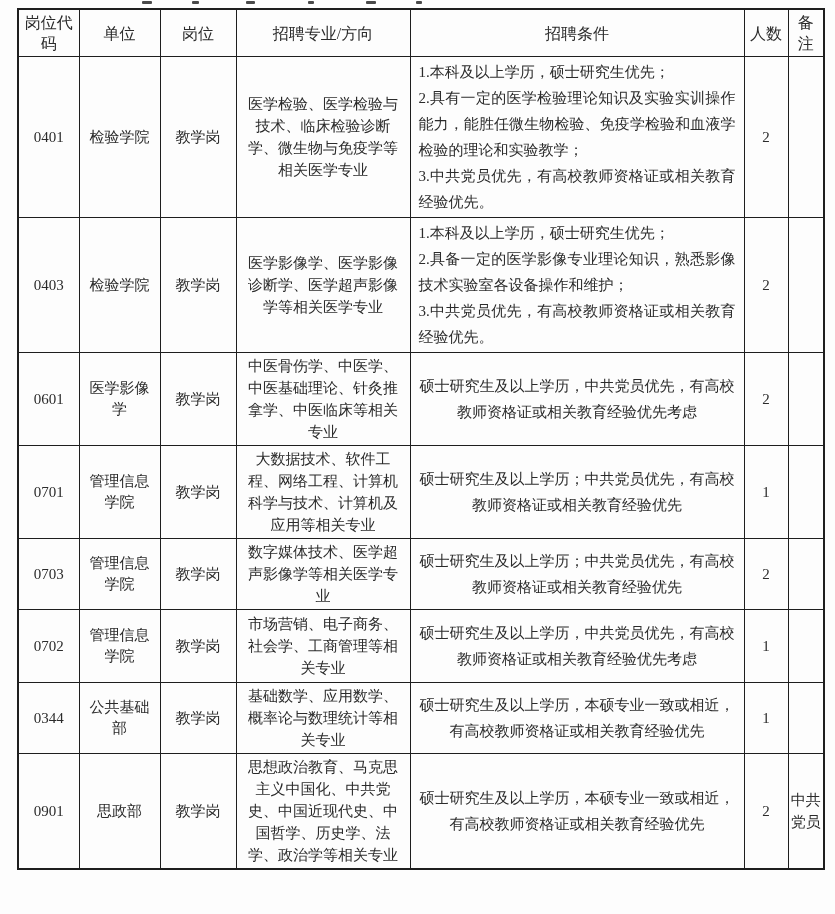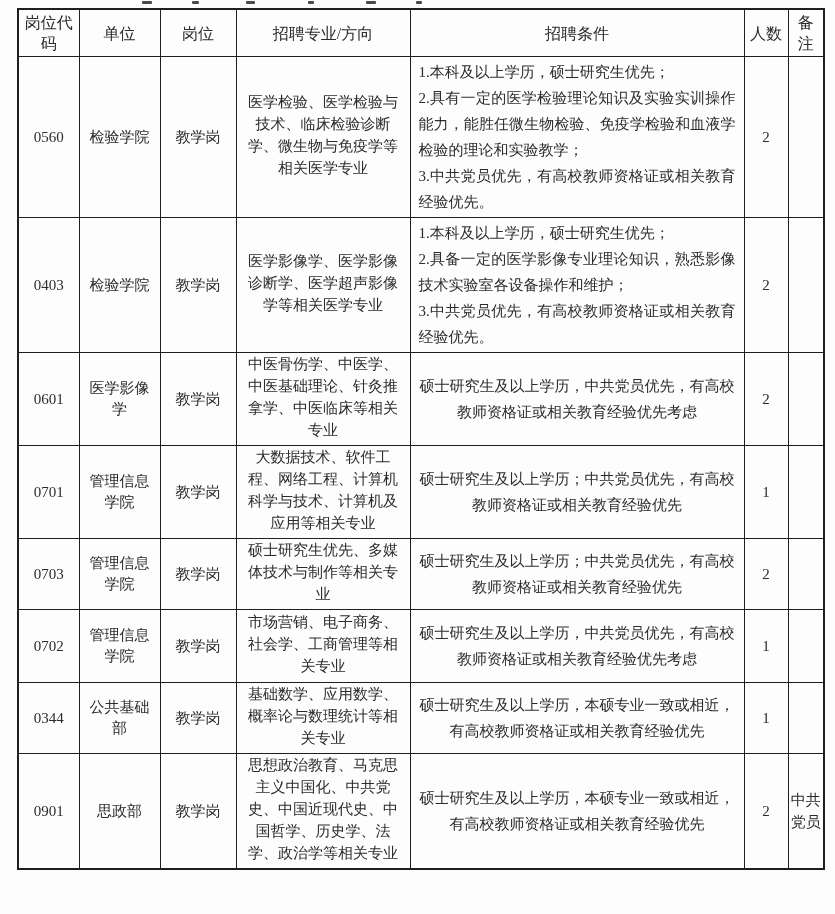--- a/index.html
+++ b/index.html
@@ -30,21 +30,21 @@
   .jobs td{
     border:1px solid #1e1e1e;
     text-align:center;vertical-align:middle;
     font-size:15px;line-height:21px;
     padding:2px 5px;
     overflow:hidden;
   }
   .jobs tr.hdr td{font-size:16px;line-height:21px;font-weight:400;padding:2px 2px;}
   .jobs td.c-cond{line-height:26px;}
   .jobs td.cond-left{text-align:justify;white-space:pre-line;padding:2px 8px;}
-  .jobs td.c-major{line-height:22px;padding:2px 6px;font-family:Liberation Mono, monospace;}
+  .jobs td.c-major{line-height:22px;padding:2px 6px;}
   .jobs td.c-note{padding:2px 1px;line-height:22px;word-break:break-all;}
   .jobs td.c-count{font-size:15px;}
 </style>
 </head>
 <body>
 
 <div class="sheet">
 
   <div class="frag">
     <i></i>
@@ -70,21 +70,21 @@
         <td>岗位代码</td>
         <td>单位</td>
         <td>岗位</td>
         <td>招聘专业/方向</td>
         <td>招聘条件</td>
         <td>人数</td>
         <td>备注</td>
       </tr>
 
       <tr style="height:133px">
-        <td class="c-code">0560</td>
+        <td class="c-code">0401</td>
         <td class="c-unit">检验学院</td>
         <td class="c-post">教学岗</td>
         <td class="c-major">医学检验、医学检验与技术、临床检验诊断学、微生物与免疫学等相关医学专业</td>
         <td class="c-cond cond-left">1.本科及以上学历，硕士研究生优先；
 2.具有一定的医学检验理论知识及实验实训操作能力，能胜任微生物检验、免疫学检验和血液学检验的理论和实验教学；
 3.中共党员优先，有高校教师资格证或相关教育经验优先。</td>
         <td class="c-count">2</td>
         <td class="c-note"></td>
       </tr>
 
@@ -118,21 +118,21 @@
         <td class="c-major">大数据技术、软件工程、网络工程、计算机科学与技术、计算机及应用等相关专业</td>
         <td class="c-cond">硕士研究生及以上学历；中共党员优先，有高校教师资格证或相关教育经验优先</td>
         <td class="c-count">1</td>
         <td class="c-note"></td>
       </tr>
 
       <tr style="height:51px">
         <td class="c-code">0703</td>
         <td class="c-unit">管理信息学院</td>
         <td class="c-post">教学岗</td>
-        <td class="c-major">硕士研究生优先、多媒体技术与制作等相关专业</td>
+        <td class="c-major">数字媒体技术、医学超声影像学等相关医学专业</td>
         <td class="c-cond">硕士研究生及以上学历；中共党员优先，有高校教师资格证或相关教育经验优先</td>
         <td class="c-count">2</td>
         <td class="c-note"></td>
       </tr>
 
       <tr style="height:73px">
         <td class="c-code">0702</td>
         <td class="c-unit">管理信息学院</td>
         <td class="c-post">教学岗</td>
         <td class="c-major">市场营销、电子商务、社会学、工商管理等相关专业</td>

